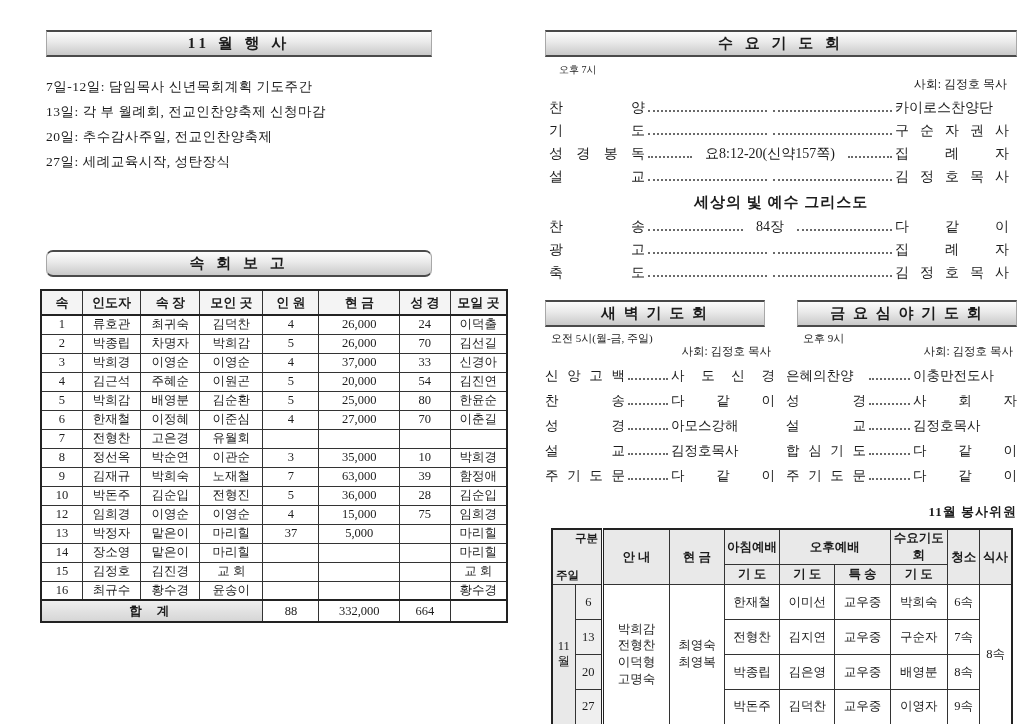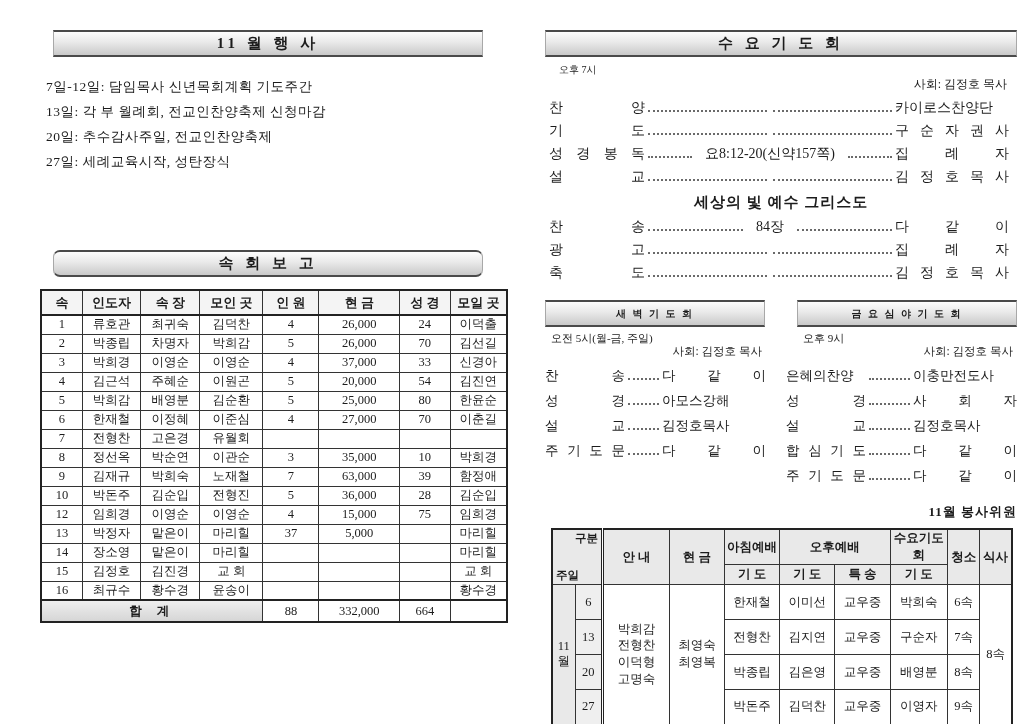--- a/index.html
+++ b/index.html
@@ -11,21 +11,21 @@
   .page-right { left:545px; width:472px; }
 
   
   .section-bar {
     height:27px; line-height:23px; text-align:center;
     font-weight:bold; font-size:15px; letter-spacing:4px;
     background:linear-gradient(180deg,#fdfdfd 0%,#e9e9e9 45%,#c9c9c9 100%);
     border-top:2px solid #4a4a4a; border-bottom:2px solid #4a4a4a;
     border-left:1px solid #a8a8a8; border-right:1px solid #a8a8a8;
   }
-  .page-left .section-bar { width:430px; margin-left:13px; }
+  .page-left .section-bar { width:386px; margin-left:6px; }
 
   
   .events { margin:17px 0 0 6px; }
   .event-line { font-size:13.5px; line-height:25px; letter-spacing:0.5px; }
 
   
   .report-bar { margin-top:76px;border-radius:7px; }
   table.report { border-collapse:collapse; width:468px; margin-top:12px;
     font-size:12.5px; table-layout:fixed; }
   table.report th, table.report td {
@@ -51,22 +51,22 @@
   .order-row .mid { flex:none; padding:0 10px; }
   .order-row .mid:empty { display:none; padding:0; }
   .leader { flex:1 1 auto; border-bottom:2px dotted #6a6a6a; height:0.62em;
     margin:0 3px; min-width:6px; }
   .sermon-title { text-align:center; font-weight:bold; font-size:15px;
     margin:5px 0 3px 0; letter-spacing:1px; }
 
   
   .two-col { display:flex; margin-top:16px; }
   .col-dawn { width:231px; }
-  .col-fri  { width:231px; margin-left:20px; }
-  .col-dawn .section-bar, .col-fri .section-bar { width:220px; font-size:10px; letter-spacing:2px; }
+  .col-fri  { width:231px; margin-left:11px; }
+  .col-dawn .section-bar, .col-fri .section-bar { width:220px; font-size:15px; letter-spacing:2px; }
   .col-fri .section-bar { margin-left:11px; }
   .c-time { font-size:11px; margin:4px 0 0 6px; }
   .col-fri .c-time { margin-left:17px; }
   .c-mod { font-size:11.5px; text-align:right; margin-top:-2px; margin-right:4px; }
   .c-orders { margin-top:4px; }
   .c-orders .order-row { height:25px; font-size:13.5px; }
   .c-orders .lbl { width:80px; }
   .c-orders .val { width:104px; }
 
   
@@ -395,20 +395,25 @@
     <div class="two-col">
 
       <div class="col-dawn">
         <div class="section-bar">
           <span>새 벽 기 도 회</span>
         </div>
         <div class="c-time">오전 5시(월-금, 주일)</div>
         <div class="c-mod">사회: 김정호 목사</div>
         <div class="c-orders">
 
+            <div class="order-row">
+              <span class="lbl">신 앙 고 백</span>
+              <span class="leader"></span>
+              <span class="val">사 도 신 경</span>
+            </div>
 
             <div class="order-row">
               <span class="lbl">찬 송</span>
               <span class="leader"></span>
               <span class="val">다 같 이</span>
             </div>
 
             <div class="order-row">
               <span class="lbl">성 경</span>
               <span class="leader"></span>

